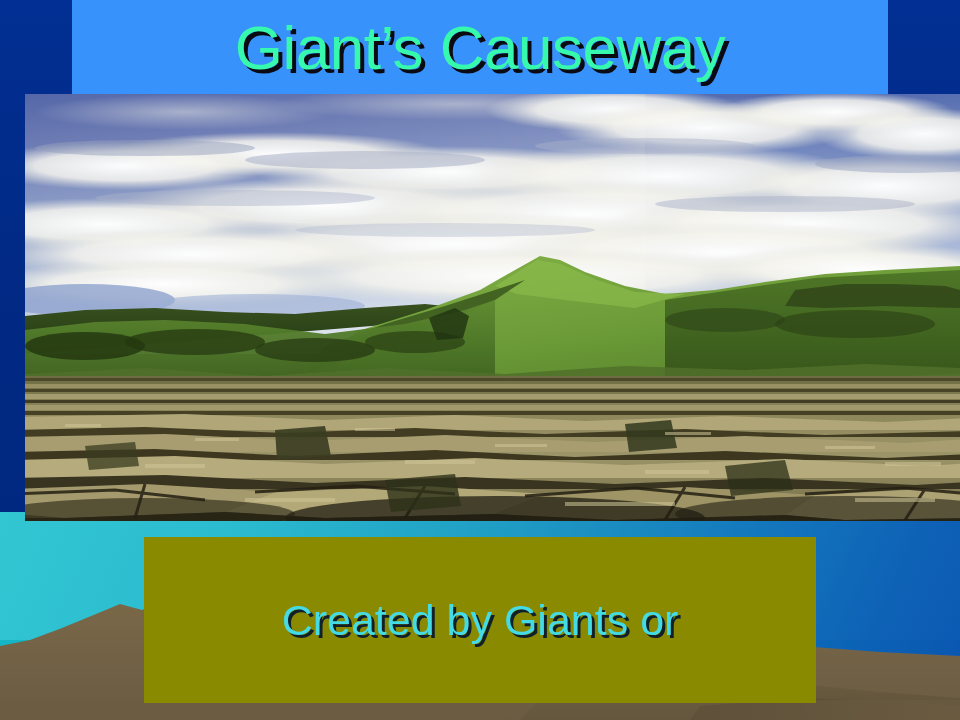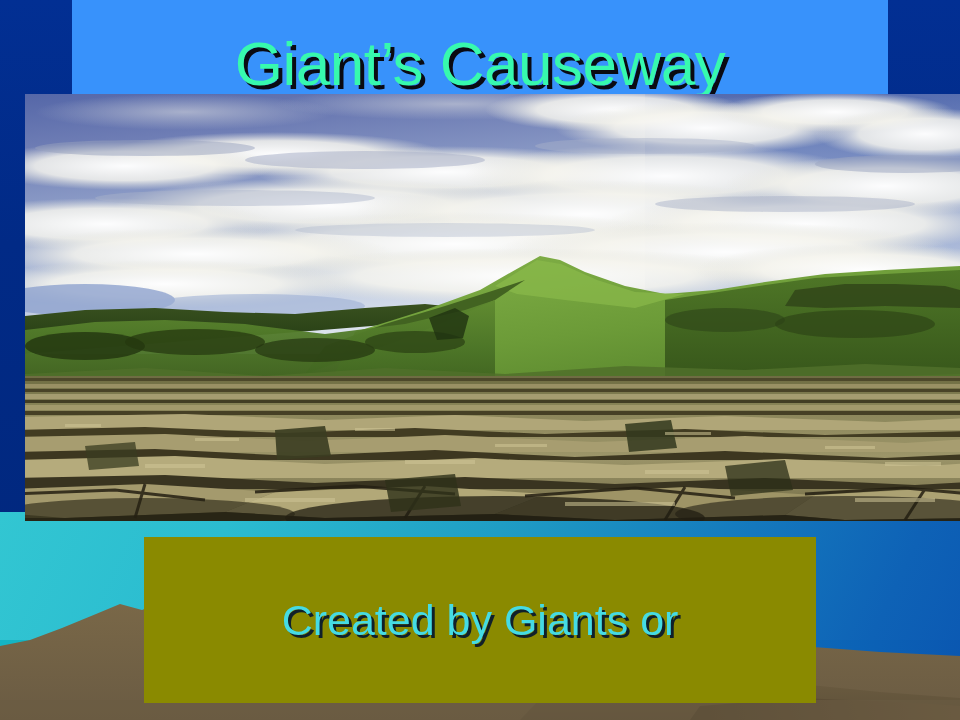--- a/index.html
+++ b/index.html
@@ -69,21 +69,21 @@
 
   
   .title-band {
     position: absolute;
     left: 72px; top: 0;
     width: 816px; height: 95px;
     background: #3892fb;
   }
   .title-text {
     position: absolute;
-    left: 72px; top: 28px;
+    left: 72px; top: 12px;
     width: 816px;
     text-align: center;
     font-size: 62px;
     line-height: 72px;
     font-weight: normal;
     letter-spacing: -0.5px;
     color: #37f9ae;
     text-shadow: 4px 4px 0 #0a0a12;
     white-space: nowrap;
   }

